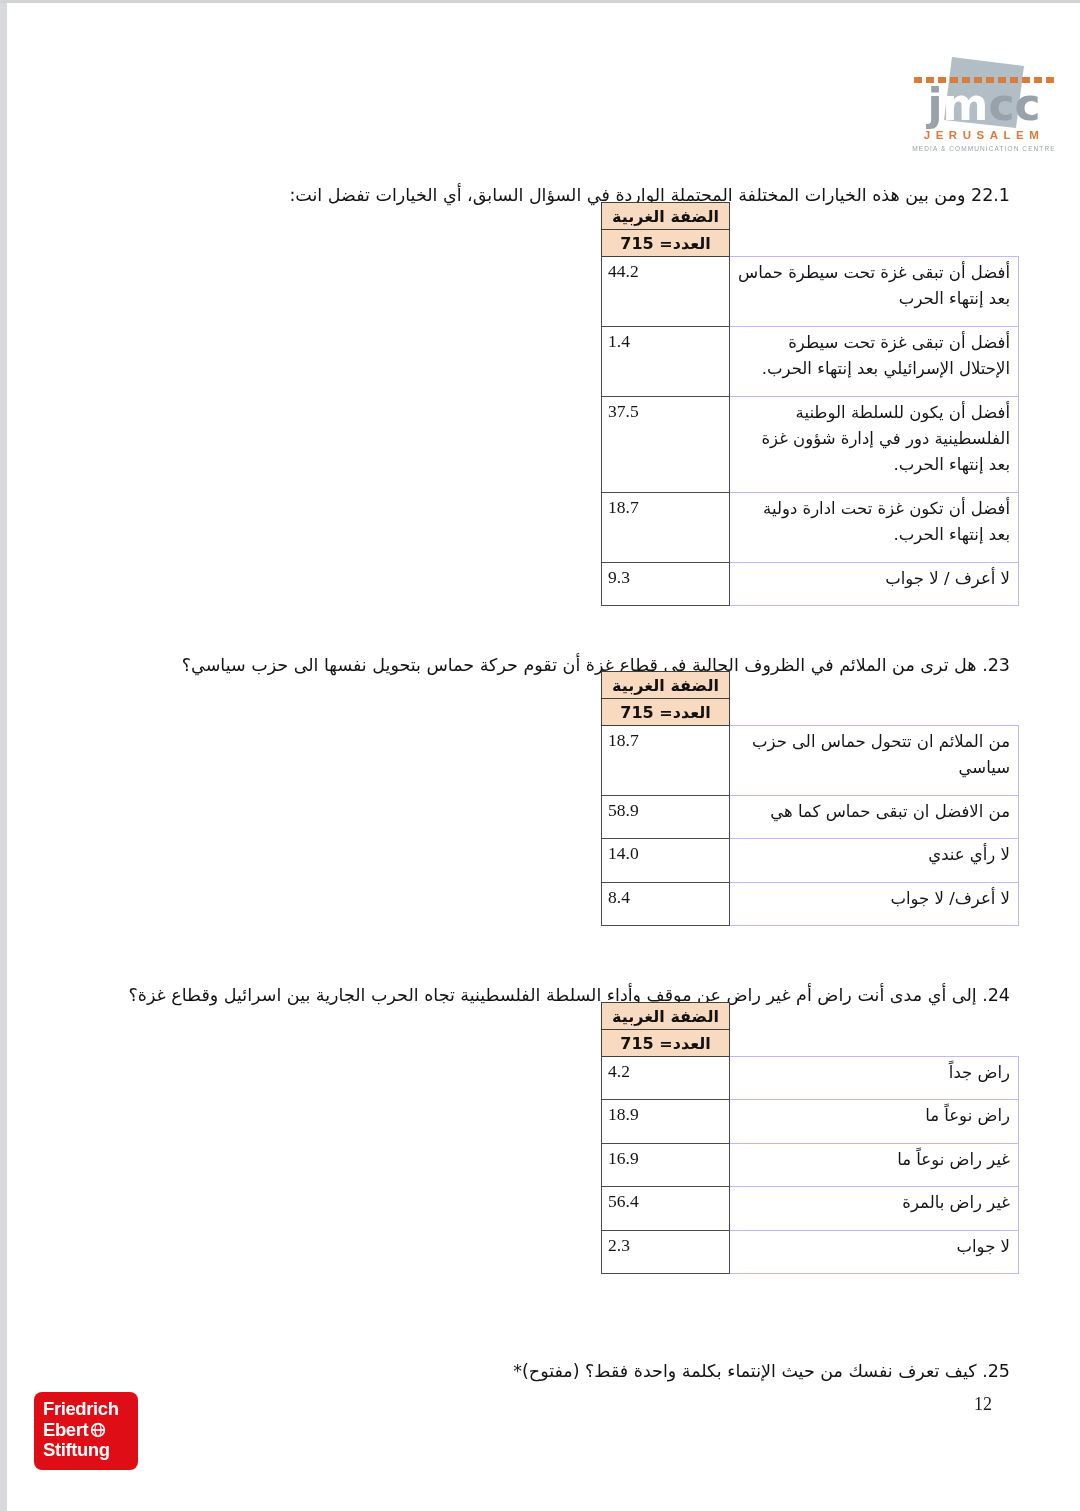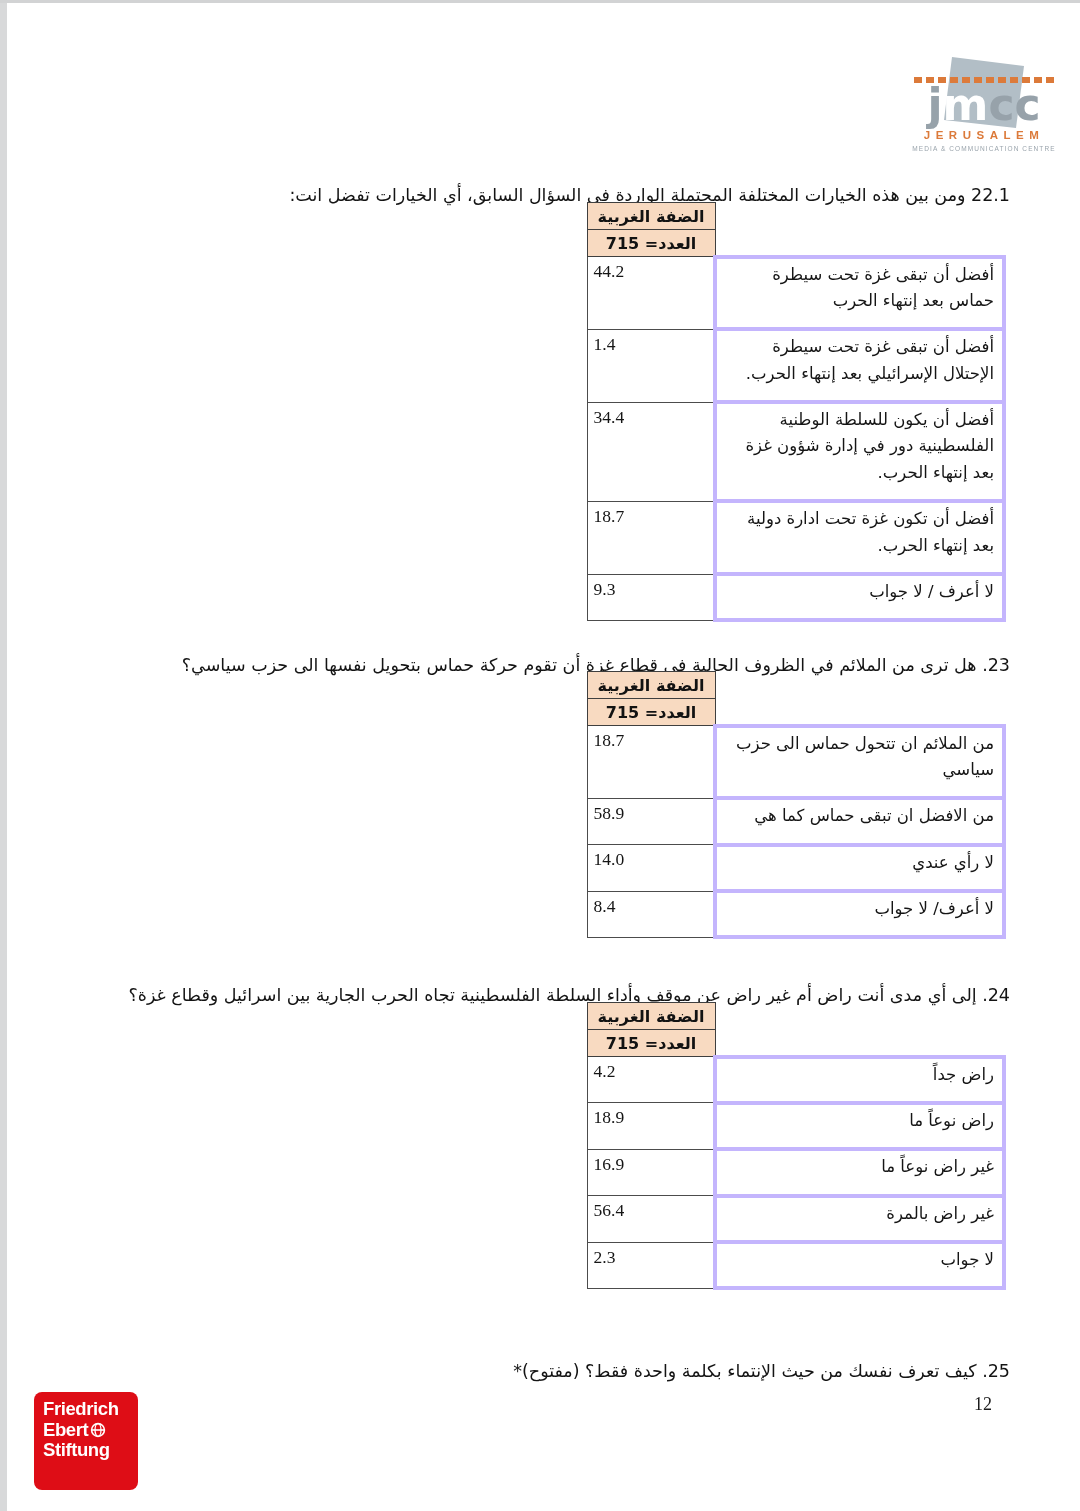--- a/index.html
+++ b/index.html
@@ -6,21 +6,21 @@
   body{
     width:1080px;height:1511px;background:#ffffff;position:relative;
     font-family:"DejaVu Sans",sans-serif;color:#161616;overflow:hidden;
   }
   .edge-left{position:absolute;left:0;top:0;width:7px;height:1511px;background:#d8d9da;}
   .edge-top{position:absolute;left:0;top:0;width:1080px;height:3px;background:#d2d3d4;}
 
   
   .jmcc-logo{position:absolute;left:900px;top:56px;width:168px;height:106px;}
   .fes-logo{
-    position:absolute;left:34px;top:1392px;width:104px;height:98px;
+    position:absolute;left:34px;top:1392px;width:104px;height:78px;
     background:#de0d16;border-radius:8px;box-sizing:border-box;
     padding:7px 0 0 9px;
   }
   .fes-line{
     font-family:"Liberation Sans",sans-serif;font-weight:bold;color:#ffffff;
     font-size:18.5px;line-height:1.12;letter-spacing:-0.4px;white-space:nowrap;
     display:flex;align-items:center;gap:2px;
   }
   .page-number{
     position:absolute;right:88px;top:1394px;
@@ -32,40 +32,40 @@
     position:absolute;right:70px;direction:rtl;text-align:right;
     font-size:17.5px;line-height:1.4;color:#141414;white-space:nowrap;margin-top:22px;
   }
   .q-22{top:161px;}
   .q-23{top:631px;}
   .q-24{top:961px;}
   .q-25{top:1337px;}
 
   
   table.qtable{
-    position:absolute;right:74px;border-collapse:collapse;table-layout:fixed;
+    position:absolute;right:61px;border-collapse:collapse;table-layout:fixed;
     background:transparent;
   }
   .t-1{top:202px;}
   .t-2{top:671px;}
   .t-3{top:1002px;}
   .qtable td{box-sizing:border-box;}
   .hdr-cell{
     background:#f8dac1;border:1.5px solid #3f3f3f;
     direction:rtl;text-align:center;font-weight:bold;font-size:16px;
     height:27px;padding:1px 4px;color:#121212;
   }
   .ghost-cell{border:none;background:transparent;}
   .num-cell{
     border:1px solid #4c4c4c;vertical-align:top;text-align:left;
     font-family:"Liberation Serif",serif;font-size:17.5px;
     padding:4px 6px 14px;color:#151515;
   }
   .label-cell{
-    border:4px solid #c4b5fd;vertical-align:top;direction:rtl;text-align:right;
+    border:1px solid #c4b5fd;vertical-align:top;direction:rtl;text-align:right;
     font-size:16.5px;line-height:1.6;padding:3px 8px 13px;color:#151515;
   }
 </style>
 </head>
 <body>
 
 <div class="edge-left"></div>
 <div class="edge-top"></div>
 
 <div class="jmcc-logo">
@@ -110,21 +110,21 @@
     </tr>
   <tr>
         <td class="num-cell">44.2</td>
         <td class="label-cell">أفضل أن تبقى غزة تحت سيطرة حماس بعد إنتهاء الحرب</td>
       </tr>
       <tr>
         <td class="num-cell">1.4</td>
         <td class="label-cell">أفضل أن تبقى غزة تحت سيطرة الإحتلال الإسرائيلي بعد إنتهاء الحرب.</td>
       </tr>
       <tr>
-        <td class="num-cell">34.4</td>
+        <td class="num-cell">37.5</td>
         <td class="label-cell">أفضل أن يكون للسلطة الوطنية الفلسطينية دور في إدارة شؤون غزة بعد إنتهاء الحرب.</td>
       </tr>
       <tr>
         <td class="num-cell">18.7</td>
         <td class="label-cell">أفضل أن تكون غزة تحت ادارة دولية بعد إنتهاء الحرب.</td>
       </tr>
       <tr>
         <td class="num-cell">9.3</td>
         <td class="label-cell">لا أعرف / لا جواب</td>
       </tr>

